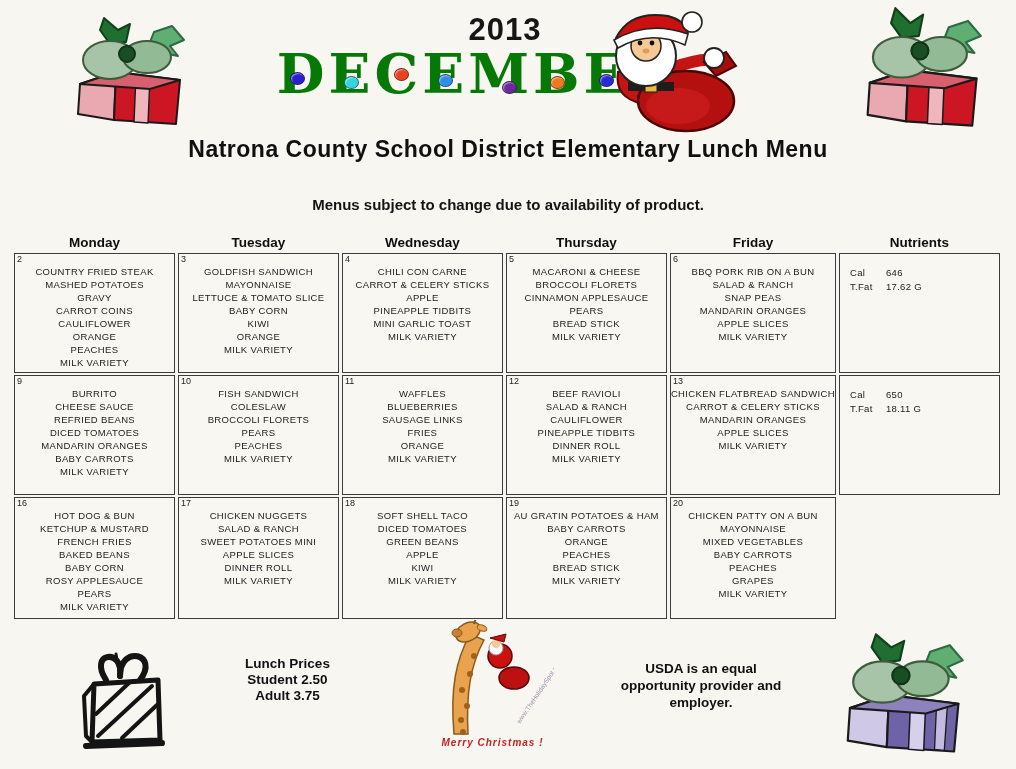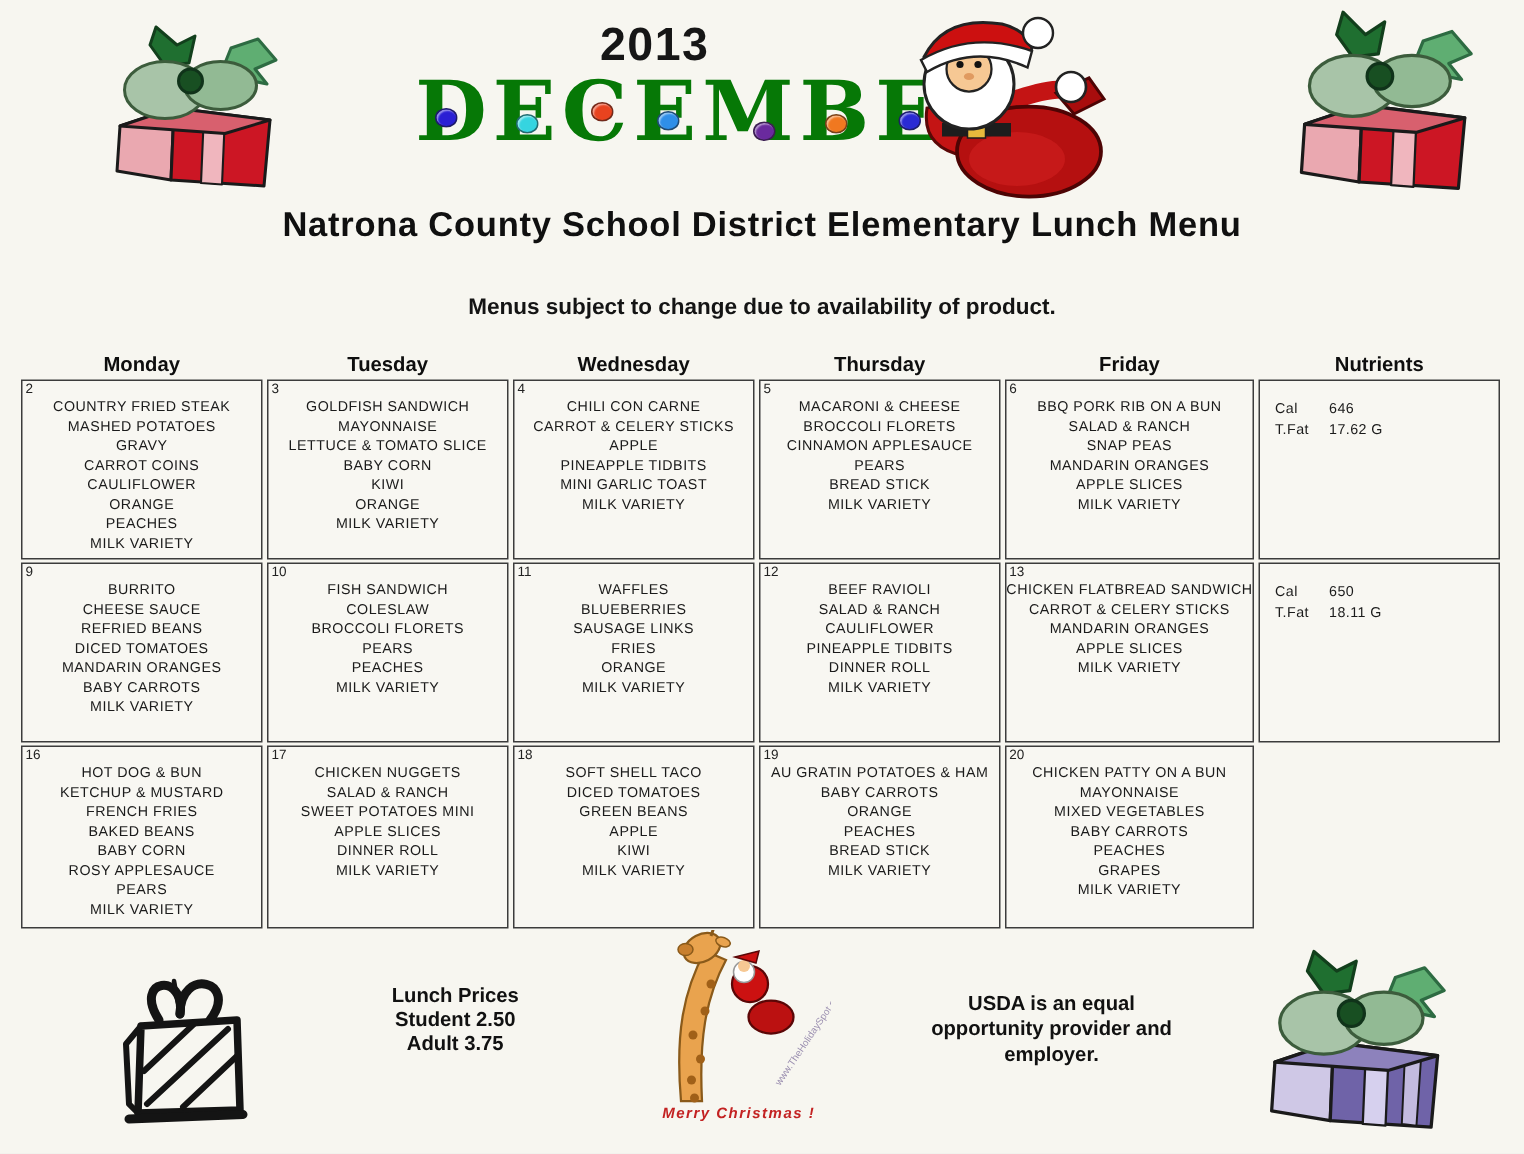--- a/index.html
+++ b/index.html
@@ -1,20 +1,20 @@
 <!DOCTYPE html>
 <html><head>
 <meta charset="utf-8">
 <style>
   html,body{margin:0;padding:0;}
   body{background:#e8e8e4;font-family:"Liberation Sans",sans-serif;}
   #page{position:relative;width:1016px;height:769px;background:#f7f6f0;overflow:hidden;}
 
   
-  .year{position:absolute;left:400px;top:12px;width:210px;text-align:left;
+  .year{position:absolute;left:400px;top:12px;width:210px;text-align:center;
         font-size:31px;font-weight:bold;color:#161616;letter-spacing:1px;}
   .month{position:absolute;left:248px;top:44px;width:460px;text-align:center;
          font-family:"DejaVu Serif",serif;font-weight:bold;font-size:55px;
          letter-spacing:4px;line-height:60px;}
   .dec-letter{position:relative;display:inline-block;}
   .ornament-dot{position:absolute;width:13px;height:11px;border-radius:50%;
                 border:1px solid rgba(20,20,20,.55);box-shadow:inset 1px 1px 1px rgba(255,255,255,.5);}
   .main-title{position:absolute;left:0;top:136px;width:1016px;text-align:center;
               font-size:23px;font-weight:bold;color:#101010;letter-spacing:.5px;}
   .subtitle{position:absolute;left:0;top:196px;width:1016px;text-align:center;
@@ -37,21 +37,21 @@
   .cell{position:relative;border:1px solid #3c3c3c;background:rgba(255,255,255,.18);}
   .day-num{position:absolute;top:0;left:2px;font-size:9px;color:#222;line-height:11px;}
   .menu-list{margin-top:11px;text-align:center;}
   .menu-item{font-size:9.5px;line-height:13px;letter-spacing:.35px;color:#1b1b1b;
              white-space:nowrap;}
   .nut-body{padding:12px 0 0 10px;}
   .nut-row{font-size:9.5px;line-height:14px;color:#1b1b1b;letter-spacing:.3px;}
   .nut-label{display:inline-block;width:36px;}
 
   
-  .lunch-prices{position:absolute;left:221px;top:656px;width:165px;text-align:center;
+  .lunch-prices{position:absolute;left:205px;top:656px;width:165px;text-align:center;
                 font-size:13.5px;font-weight:bold;color:#111;line-height:16px;}
   .usda{position:absolute;left:614px;top:660px;width:174px;text-align:center;
         font-size:13.5px;font-weight:bold;color:#111;line-height:17px;}
   .merry{position:absolute;left:420px;top:737px;width:145px;text-align:center;
          font-size:10px;font-weight:bold;font-style:italic;color:#c32222;letter-spacing:1px;}
 </style>
 </head>
 <body>
 
 <div id="page">

